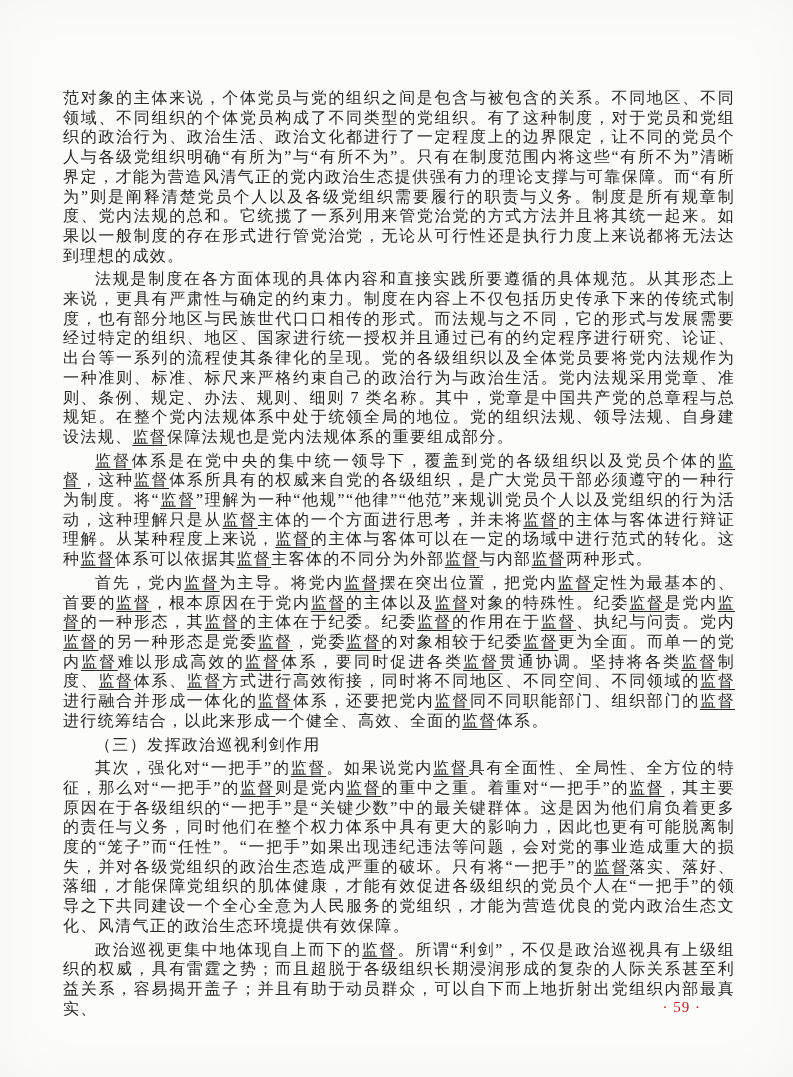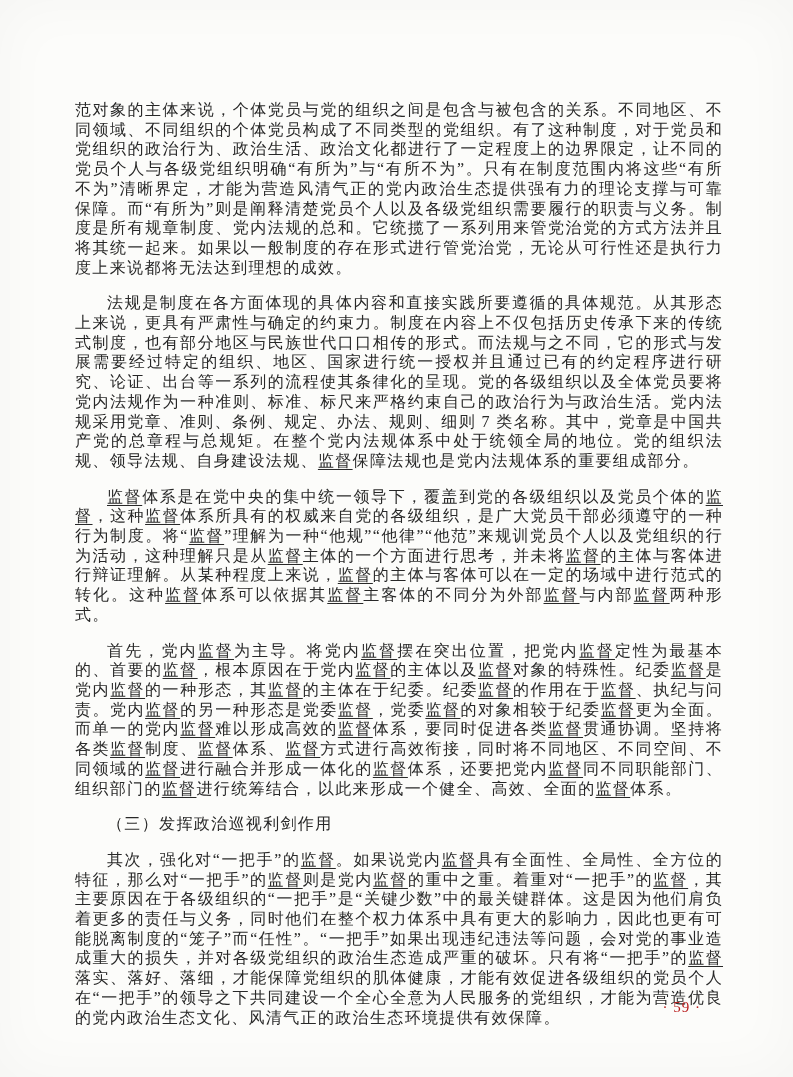--- a/index.html
+++ b/index.html
@@ -23,21 +23,21 @@
     left: 59px;
     top: 84px;
     width: 680px;
     font-size: 16px;
     line-height: 19.7px;
     letter-spacing: 1.35px;
     text-align: justify;
     text-justify: inter-character;
   }
   .text-block p {
-    margin: 16px;
+    margin: 4px;
     padding: 0;
     text-indent: 2em;
   }
   .text-block p.continuation {
     text-indent: 0;
   }
   .text-block p u {
     text-decoration: underline;
     text-decoration-thickness: 1px;
     text-underline-offset: 3px;
@@ -55,15 +55,16 @@
 <body>
 
 <div class="page">
   <div class="text-block">
     <p class="continuation">范对象的主体来说，个体党员与党的组织之间是包含与被包含的关系。不同地区、不同领域、不同组织的个体党员构成了不同类型的党组织。有了这种制度，对于党员和党组织的政治行为、政治生活、政治文化都进行了一定程度上的边界限定，让不同的党员个人与各级党组织明确“有所为”与“有所不为”。只有在制度范围内将这些“有所不为”清晰界定，才能为营造风清气正的党内政治生态提供强有力的理论支撑与可靠保障。而“有所为”则是阐释清楚党员个人以及各级党组织需要履行的职责与义务。制度是所有规章制度、党内法规的总和。它统揽了一系列用来管党治党的方式方法并且将其统一起来。如果以一般制度的存在形式进行管党治党，无论从可行性还是执行力度上来说都将无法达到理想的成效。</p>
     <p>法规是制度在各方面体现的具体内容和直接实践所要遵循的具体规范。从其形态上来说，更具有严肃性与确定的约束力。制度在内容上不仅包括历史传承下来的传统式制度，也有部分地区与民族世代口口相传的形式。而法规与之不同，它的形式与发展需要经过特定的组织、地区、国家进行统一授权并且通过已有的约定程序进行研究、论证、出台等一系列的流程使其条律化的呈现。党的各级组织以及全体党员要将党内法规作为一种准则、标准、标尺来严格约束自己的政治行为与政治生活。党内法规采用党章、准则、条例、规定、办法、规则、细则 7 类名称。其中，党章是中国共产党的总章程与总规矩。在整个党内法规体系中处于统领全局的地位。党的组织法规、领导法规、自身建设法规、<u>监督</u>保障法规也是党内法规体系的重要组成部分。</p>
     <p><u>监督</u>体系是在党中央的集中统一领导下，覆盖到党的各级组织以及党员个体的<u>监督</u>，这种<u>监督</u>体系所具有的权威来自党的各级组织，是广大党员干部必须遵守的一种行为制度。将“<u>监督</u>”理解为一种“他规”“他律”“他范”来规训党员个人以及党组织的行为活动，这种理解只是从<u>监督</u>主体的一个方面进行思考，并未将<u>监督</u>的主体与客体进行辩证理解。从某种程度上来说，<u>监督</u>的主体与客体可以在一定的场域中进行范式的转化。这种<u>监督</u>体系可以依据其<u>监督</u>主客体的不同分为外部<u>监督</u>与内部<u>监督</u>两种形式。</p>
     <p>首先，党内<u>监督</u>为主导。将党内<u>监督</u>摆在突出位置，把党内<u>监督</u>定性为最基本的、首要的<u>监督</u>，根本原因在于党内<u>监督</u>的主体以及<u>监督</u>对象的特殊性。纪委<u>监督</u>是党内<u>监督</u>的一种形态，其<u>监督</u>的主体在于纪委。纪委<u>监督</u>的作用在于<u>监督</u>、执纪与问责。党内<u>监督</u>的另一种形态是党委<u>监督</u>，党委<u>监督</u>的对象相较于纪委<u>监督</u>更为全面。而单一的党内<u>监督</u>难以形成高效的<u>监督</u>体系，要同时促进各类<u>监督</u>贯通协调。坚持将各类<u>监督</u>制度、<u>监督</u>体系、<u>监督</u>方式进行高效衔接，同时将不同地区、不同空间、不同领域的<u>监督</u>进行融合并形成一体化的<u>监督</u>体系，还要把党内<u>监督</u>同不同职能部门、组织部门的<u>监督</u>进行统筹结合，以此来形成一个健全、高效、全面的<u>监督</u>体系。</p>
     <p>（三）发挥政治巡视利剑作用</p>
     <p>其次，强化对“一把手”的<u>监督</u>。如果说党内<u>监督</u>具有全面性、全局性、全方位的特征，那么对“一把手”的<u>监督</u>则是党内<u>监督</u>的重中之重。着重对“一把手”的<u>监督</u>，其主要原因在于各级组织的“一把手”是“关键少数”中的最关键群体。这是因为他们肩负着更多的责任与义务，同时他们在整个权力体系中具有更大的影响力，因此也更有可能脱离制度的“笼子”而“任性”。“一把手”如果出现违纪违法等问题，会对党的事业造成重大的损失，并对各级党组织的政治生态造成严重的破坏。只有将“一把手”的<u>监督</u>落实、落好、落细，才能保障党组织的肌体健康，才能有效促进各级组织的党员个人在“一把手”的领导之下共同建设一个全心全意为人民服务的党组织，才能为营造优良的党内政治生态文化、风清气正的政治生态环境提供有效保障。</p>
+    <p>政治巡视更集中地体现自上而下的<u>监督</u>。所谓“利剑”，不仅是政治巡视具有上级组织的权威，具有雷霆之势；而且超脱于各级组织长期浸润形成的复杂的人际关系甚至利益关系，容易揭开盖子；并且有助于动员群众，可以自下而上地折射出党组织内部最真实、</p>
   </div>
   <div class="page-number">· 59 ·</div>
 </div>
 
 </body></html>

